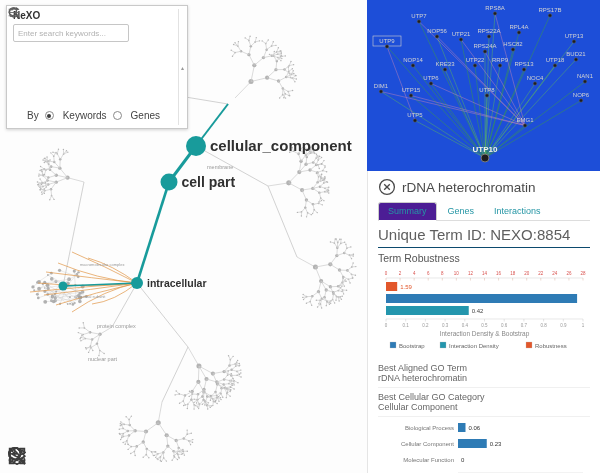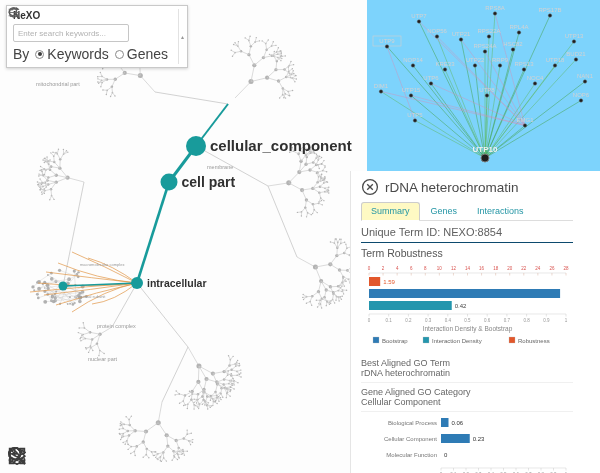--- a/index.html
+++ b/index.html
@@ -6,47 +6,47 @@
   body { font-family:"Liberation Sans", sans-serif; background:#888; }
   .stage { position:relative; width:600px; height:473px; background:#fff; overflow:hidden; font-family:"Liberation Sans", sans-serif; }
 
   
   .tree-pane { position:absolute; left:0; top:0; width:367px; height:473px; background:#fdfdfd; }
   .tree-pane svg { position:absolute; left:0; top:0; }
 
   
   .search-card { position:absolute; left:6px; top:5px; width:182px; background:#fff; border:1px solid #c9c9c9; box-shadow:0 1px 3px rgba(0,0,0,.18); padding:4px 6px 5px 6px; z-index:5; }
   .sp-title { font-size:10px; font-weight:bold; color:#333; margin-bottom:3px; }
-  .sp-row { display:flex; align-items:flex-end; gap:16px; }
+  .sp-row { display:flex; align-items:flex-start; gap:16px;flex-direction:column; }
   .sp-row input { width:116px; height:18px; border:1px solid #c6c6c6; border-radius:2px; font-size:8px; padding:0 4px; color:#444; font-family:"Liberation Sans",sans-serif; }
   .sp-row input::placeholder { color:#b2b2b2; }
   .icon-btn { width:15px; height:15px; display:inline-flex; align-items:center; justify-content:center; cursor:pointer; }
-  .sp-row2 { display:flex; align-items:center; gap:6px; margin-top:4px; font-size:14px; color:#444; }
-  .radio-opt { display:inline-flex; align-items:center; gap:3px; cursor:pointer; }
+  .sp-row2 { display:flex; align-items:center; gap:6px; margin-top:4px; font-size:10px; color:#444;margin-left:14px; }
+  .radio-opt { display:inline-flex; align-items:center; gap:9px; cursor:pointer; }
   .radio { width:9px; height:9px; border:1px solid #8a8a8a; border-radius:50%; position:relative; background:#fff; }
   .radio.checked::after { content:""; position:absolute; left:1.5px; top:1.5px; width:4px; height:4px; border-radius:50%; background:#3c3c3c; }
   .collapse-strip { position:absolute; right:1px; top:3px; bottom:3px; width:8px; border-left:1px solid #e2e2e2; display:flex; align-items:center; justify-content:center; cursor:pointer; color:#999; font-size:6px; }
 
   
   .zoom-toolbar { position:absolute; left:6px; bottom:4px; display:flex; gap:11px; align-items:center; z-index:5; }
   .tool { width:24px; height:24px; background:transparent; border:none; cursor:pointer; padding:0; display:flex; align-items:center; justify-content:center; }
 
   
-  .network-pane { position:absolute; left:367px; top:0; width:233px; height:171px; background:#7dd3fc; }
+  .network-pane { position:absolute; left:367px; top:0; width:233px; height:171px; background:#1d4ed8; }
   .network-pane svg { position:absolute; left:0; top:0; }
 
   
-  .details-pane { position:absolute; left:350px; top:171px; width:233px; height:302px; background:#fff; border-left:1px solid #e5e5e5; padding:7px 10px 0 10px; overflow:hidden; }
+  .details-pane { position:absolute; left:367px; top:171px; width:233px; height:302px; background:#fff; border-left:1px solid #e5e5e5; padding:7px 10px 0 10px; overflow:hidden; }
   .d-header { display:flex; align-items:center; gap:6px; }
   .d-title { font-size:13.5px; color:#4a4a4a; }
   .close-btn { width:18px; height:18px; cursor:pointer; display:inline-flex; }
   .tabs { display:flex; align-items:flex-end; gap:2px; border-bottom:1px solid #ddd; margin-top:6px; }
   .tab { font-size:9px; color:#2596a5; padding:3px 9px 4px 9px; cursor:pointer; }
-  .tab.active { border:1px solid #ccc; border-bottom:1px solid #fff; border-radius:3px 3px 0 0; margin-bottom:-1px; background:#fef9c3; }
-  .term-id { font-size:11px; color:#5f5f5f; padding:5px 0 4px 0; }
+  .tab.active { border:1px solid #ccc; border-bottom:1px solid #fff; border-radius:3px 3px 0 0; margin-bottom:-1px; background:#4c1d95; }
+  .term-id { font-size:15px; color:#5f5f5f; padding:5px 0 4px 0; }
   .sec-head { font-size:10.5px; color:#555; padding:4px 0 3px 0; border-top:1px solid #0c4a6e; }
   .al-row { display:flex; font-size:9px; color:#666; padding:4px 0; border-bottom:1px solid #f0f0f0;flex-direction:column; }
   .al-label { width:55%; }
   .al-value { width:45%; }
 </style>
 </head>
 <body>
 
 <div class="stage">
 
@@ -1744,21 +1744,21 @@
         <text x="71" y="80.5" font-size="6" fill="#666" text-anchor="start" font-family="Liberation Sans, sans-serif">Interaction Density</text>
         <rect x="148" y="75" width="6" height="6" fill="#e2572b" stroke="#bbb" stroke-width="0.3"></rect>
         <text x="157" y="80.5" font-size="6" fill="#666" text-anchor="start" font-family="Liberation Sans, sans-serif">Robustness</text>
       </svg>
 
     <div class="al-row">
       <span class="al-label">Best Aligned GO Term</span>
       <span class="al-value">rDNA heterochromatin</span>
     </div>
     <div class="al-row">
-      <span class="al-label">Gene Aligned GO Category</span>
+      <span class="al-label">Best Cellular GO Category</span>
       <span class="al-value">Cellular Component</span>
     </div>
     <svg id="chart2" width="213" height="64" viewBox="0 0 213 64" style="margin-top:2px">
         <text x="76" y="11" font-size="6" fill="#777" text-anchor="end" font-family="Liberation Sans, sans-serif">Biological Process</text>
         <rect x="80" y="4" width="7.5" height="9" fill="#2e7bb5"></rect>
         <text x="90.5" y="11" font-size="6" fill="#333" text-anchor="start" font-family="Liberation Sans, sans-serif">0.06</text>
         <text x="76" y="27" font-size="6" fill="#777" text-anchor="end" font-family="Liberation Sans, sans-serif">Cellular Component</text>
         <rect x="80" y="20" width="28.75" height="9" fill="#2e7bb5"></rect>
         <text x="111.75" y="27" font-size="6" fill="#333" text-anchor="start" font-family="Liberation Sans, sans-serif">0.23</text>
         <text x="76" y="43" font-size="6" fill="#777" text-anchor="end" font-family="Liberation Sans, sans-serif">Molecular Function</text>

